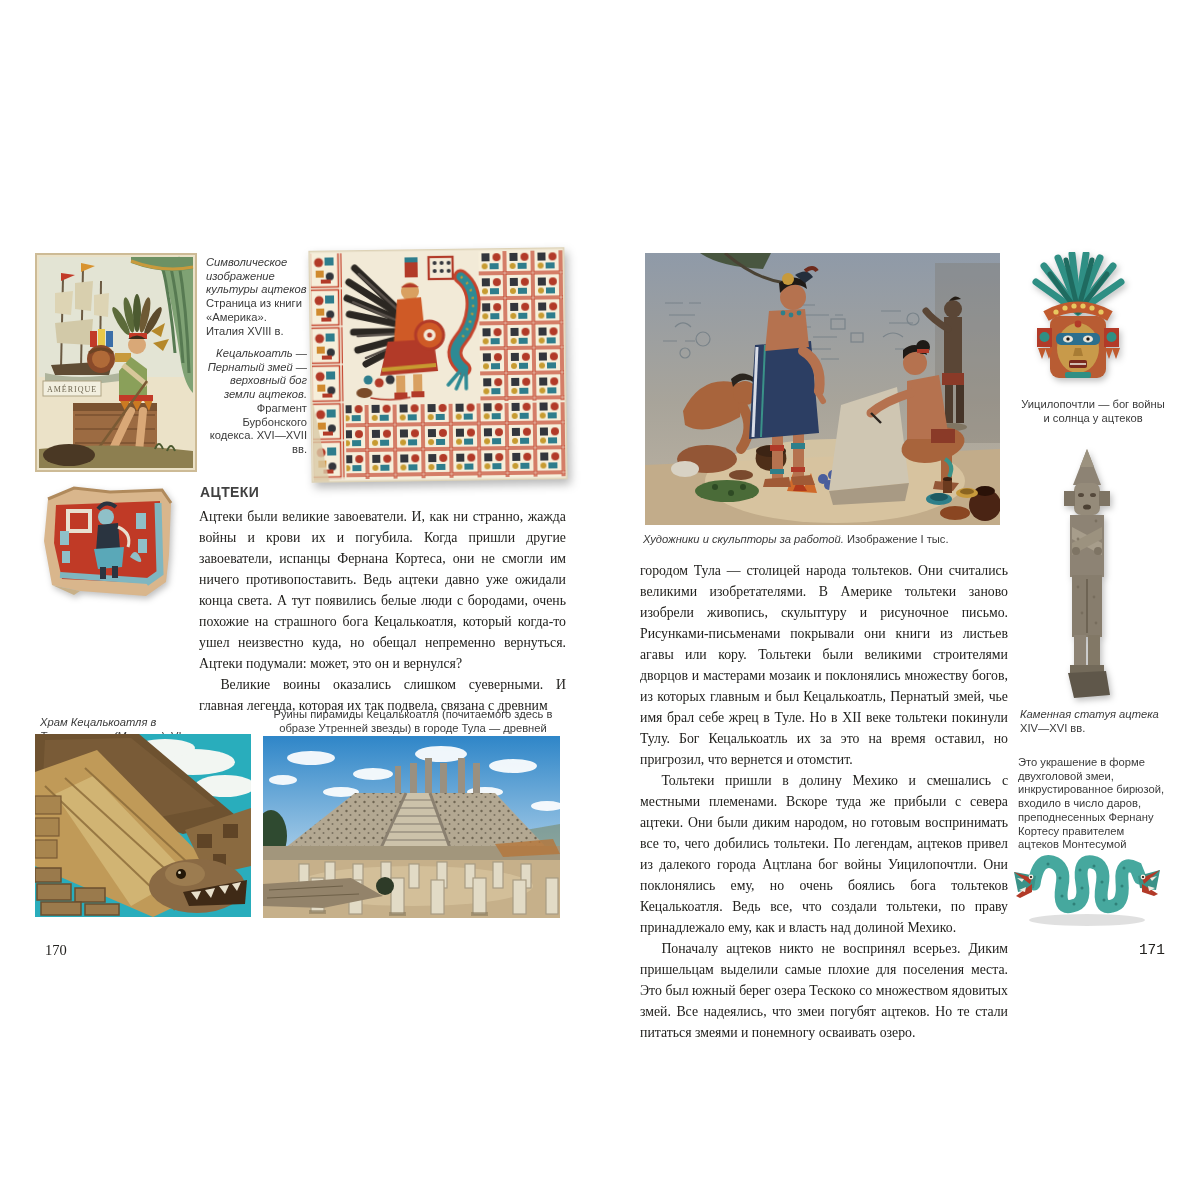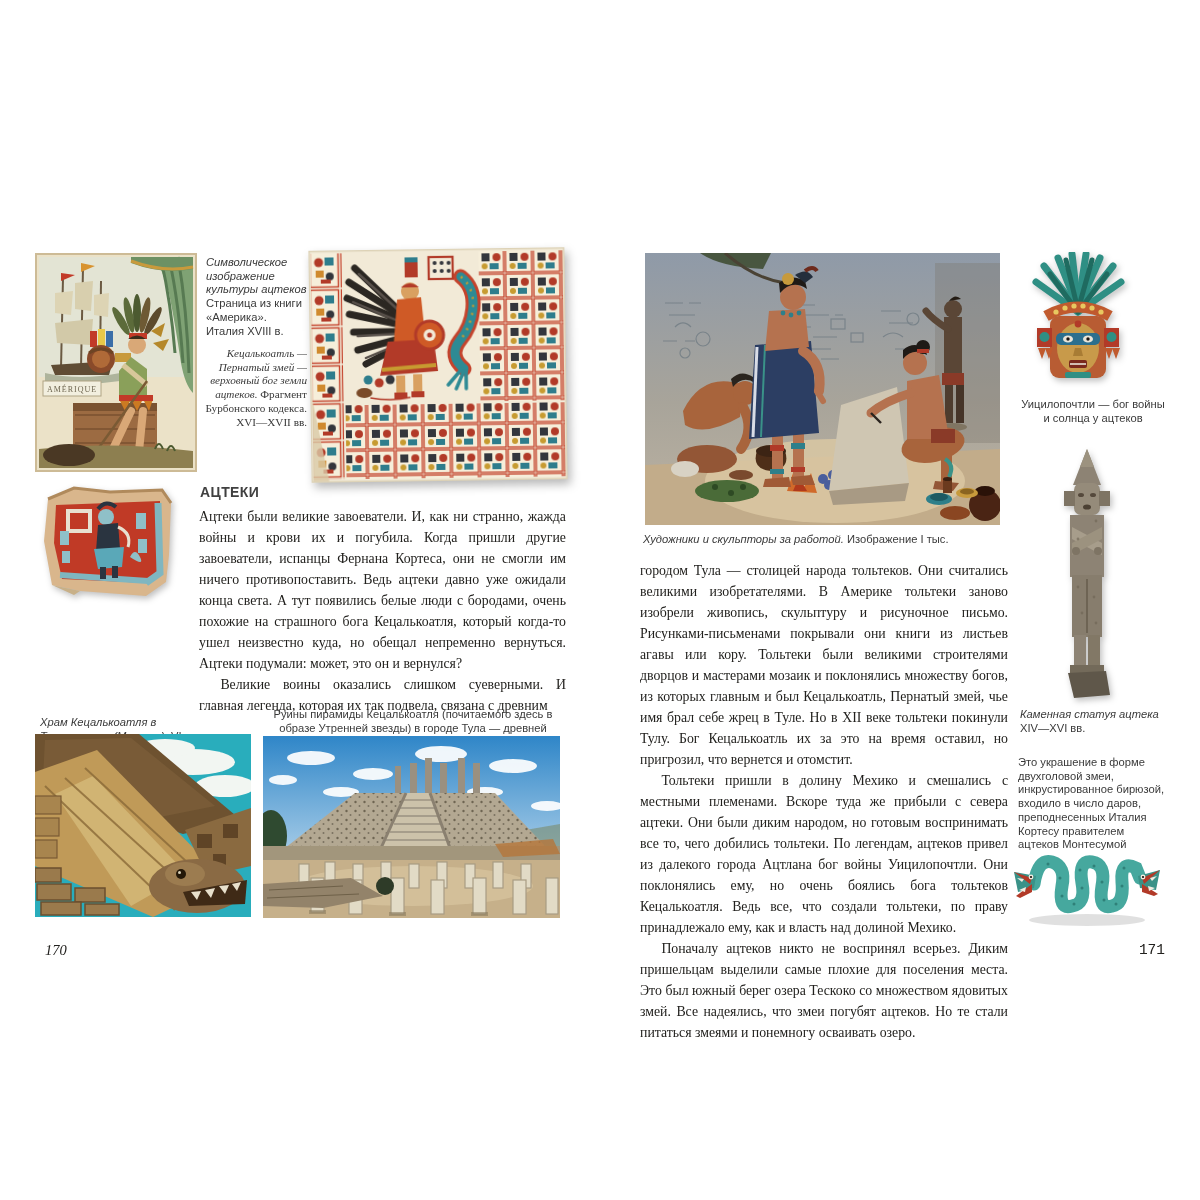--- a/index.html
+++ b/index.html
@@ -1,21 +1,21 @@
 <!DOCTYPE html>
 <html><head>
 <meta charset="utf-8">
 <style>
   html,body{margin:0;padding:0;background:#ffffff;}
   .spread{position:relative;width:1200px;height:1200px;background:#fff;
           font-family:"Liberation Sans",sans-serif;overflow:hidden;}
   .abs{position:absolute;}
   .cap{font-style:italic;font-size:11.2px;line-height:13.7px;color:#3a3a3a;}
   .cap .rg{font-style:normal;}
-  .cap-right{text-align:right;font-family:Liberation Serif, serif;}
+  .cap-right{text-align:right;}
   .cap-center{text-align:center;font-style:normal;}
   .bodytext{font-family:"Liberation Serif","DejaVu Serif",serif;font-size:13.8px;
             line-height:21px;color:#22211e;text-align:justify;}
   .bodytext p{margin:0;}
   .bodytext p.ind{text-indent:1.55em;}
   .heading{font-weight:bold;font-size:14px;letter-spacing:.4px;color:#404040;}
   .pagenum{font-family:"Liberation Serif","DejaVu Serif",serif;font-size:14.5px;color:#22211e;}
   .fig{display:block;}
   .fig-codex{filter:drop-shadow(3px 5px 5px rgba(0,0,0,.28));transform:rotate(-.8deg);}
   .soft-shadow{filter:drop-shadow(2px 3px 3px rgba(0,0,0,.25));}
@@ -386,21 +386,21 @@
         <polygon points="0,148 88,142 120,160 60,172 0,170" fill="#93836a"></polygon>
         <g stroke="#6e6048" stroke-width="1">
           <line x1="6" y1="154" x2="80" y2="150"></line>
             <line x1="4" y1="162" x2="96" y2="158"></line>
         </g>
         <circle cx="122" cy="150" r="9" fill="#2e3b28"></circle>
       </g>
     </svg>
   </div>
 
-  <div class="abs pagenum" style="left:45px;top:942px;font-style:italic;">170</div>
+  <div class="abs pagenum" style="left:45px;top:942px;">170</div>
 
   <div class="abs" style="left:645px;top:253px;">
     <svg class="fig" width="355" height="272" viewBox="0 0 355 272">
       <defs>
         <linearGradient id="wall" x1="0" y1="0" x2="0" y2="1">
           <stop offset="0" stop-color="#8f9aa8"></stop>
             <stop offset="0.55" stop-color="#a8a49a"></stop>
             <stop offset="1" stop-color="#bdb3a2"></stop>
         </linearGradient>
       </defs>
@@ -620,21 +620,21 @@
           <circle cx="40" cy="74" r="1.4"></circle>
       </g>
     </svg>
   </div>
 
   <div class="abs cap" style="left:1020px;top:708px;width:150px;">
     <span>Каменная статуя ацтека</span>
     <span class="rg">XIV—XVI вв.</span>
   </div>
 
-  <div class="abs cap" style="left:1018px;top:756px;width:148px;font-style:normal;">Это украшение в форме двухголовой змеи, инкрустированное бирюзой, входило в число даров, преподнесенных Италия Кортесу правителем ацтеков Монтесумой</div>
+  <div class="abs cap" style="left:1018px;top:756px;width:148px;font-style:normal;">Это украшение в форме двухголовой змеи, инкрустированное бирюзой, входило в число даров, преподнесенных Фернану Кортесу правителем ацтеков Монтесумой</div>
 
   <div class="abs" style="left:1012px;top:848px;">
     <svg class="fig" width="150" height="80" viewBox="0 0 150 80">
       <ellipse cx="75" cy="72" rx="58" ry="6" fill="#000000" opacity="0.12"></ellipse>
       <path d="M22,36 Q26,10 40,14 Q54,18 50,38 Q46,62 60,58 Q74,56 70,35 Q66,12 80,14 Q94,16 90,38 Q86,62 100,58 Q112,56 110,34 Q108,12 124,20 L128,30" stroke="#46a89e" stroke-width="13" fill="none" stroke-linecap="round"></path>
       <g fill="#2f8078">
         <circle cx="36" cy="16" r="1.5"></circle>
           <circle cx="48" cy="30" r="1.5"></circle>
           <circle cx="50" cy="48" r="1.5"></circle>
         <circle cx="62" cy="56" r="1.5"></circle>

